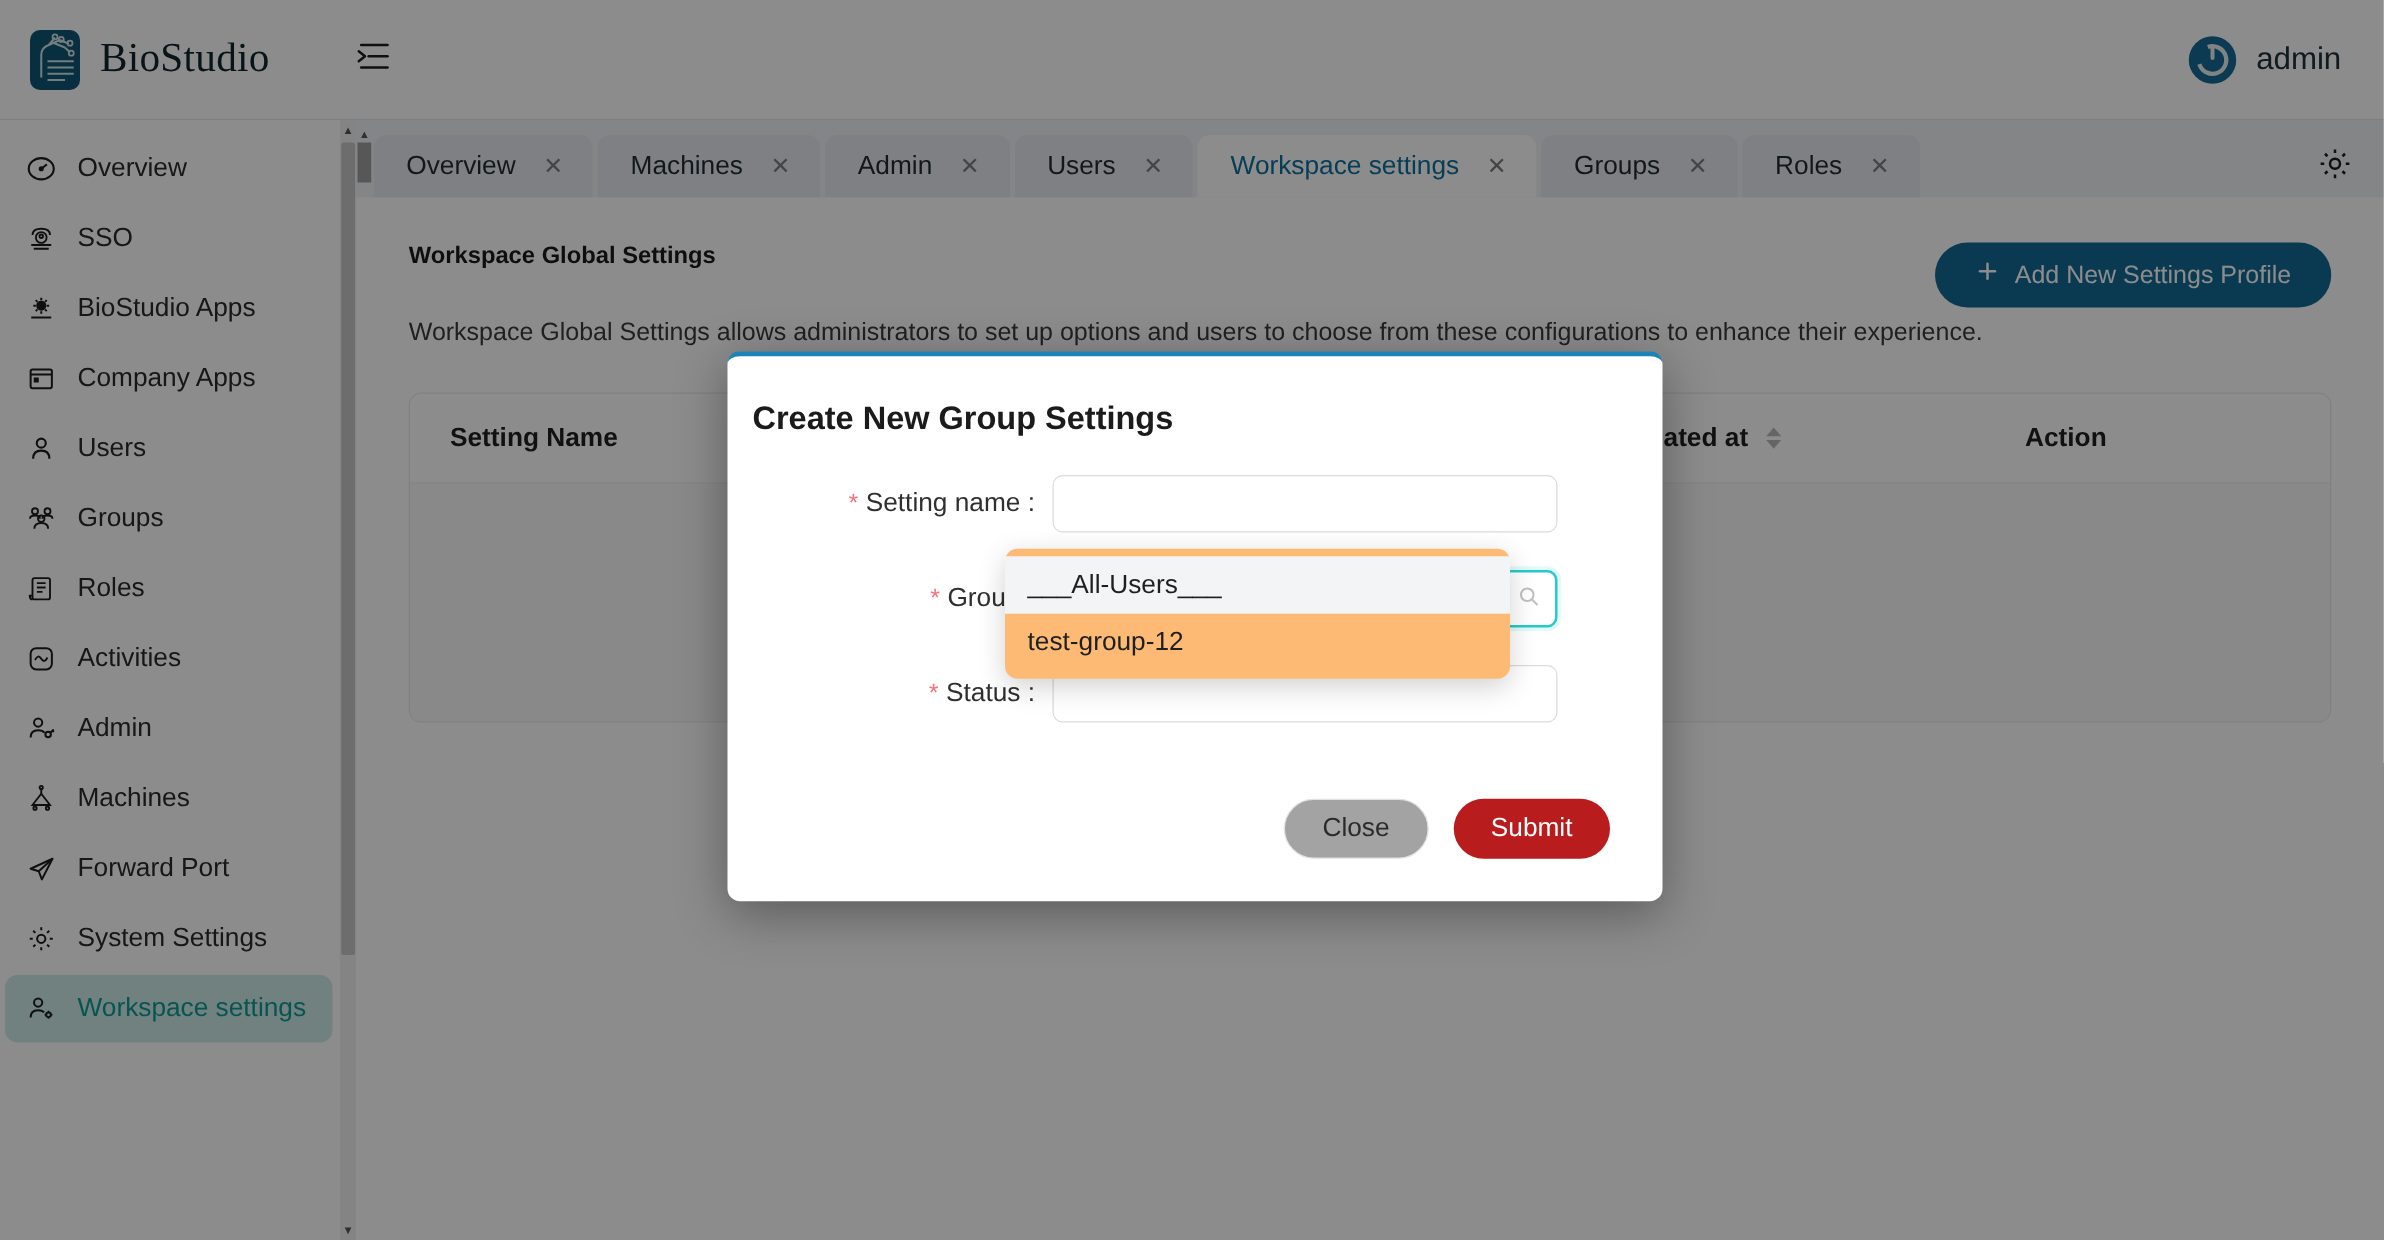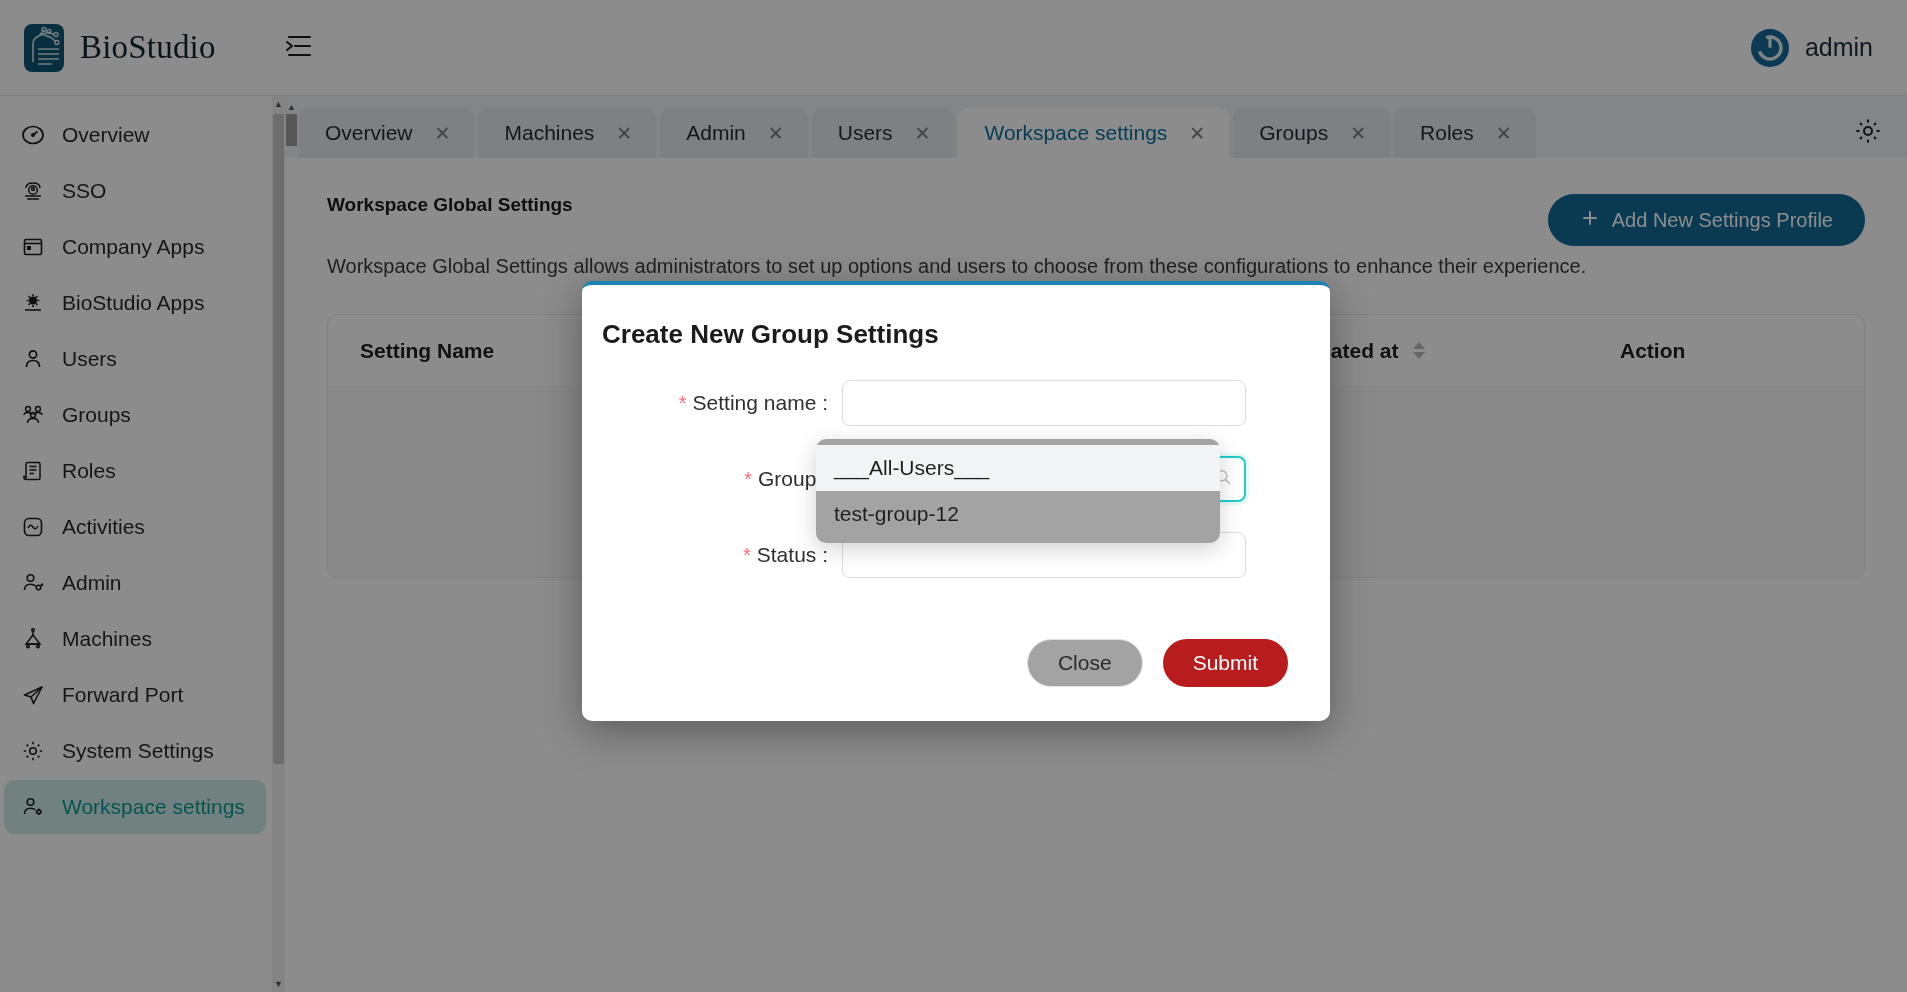--- a/index.html
+++ b/index.html
@@ -165,22 +165,22 @@
   .field.focused { border: 2px solid #23ccca; box-shadow: 0 0 0 3px rgba(35,204,202,.12); }
   .field.combobox { position: relative; display: flex; align-items: center; padding: 0 12px; }
   .caret {
     width: 1px; height: 22px; background: #222; margin-left: 4px;
     animation: blink 1s step-end infinite;
   }
   @keyframes blink { 50% { opacity: 0; } }
   .search-ic { position: absolute; right: 12px; color: #bfbfbf; }
 
   .dropdown {
-    position: absolute; left: 234px; top: 154px;
-    width: 404px; background: #a3a3a3; border-radius: 10px;
+    position: absolute; left: 222px; top: 154px;
+    width: 404px; background: #fdba74; border-radius: 10px;
     box-shadow: 0 6px 22px rgba(0,0,0,.18); padding: 6px 0; z-index: 60;
   }
   .dd-item { height: 46px; display: flex; align-items: center;
              padding: 0 18px; font-size: 21px; color: #1f1f1f; cursor: pointer; }
   .dd-item.hl { background: #f3f4f5; }
 
   .modal-actions {
     position: absolute; right: 42px; bottom: 34px;
     display: flex; align-items: center; gap: 20px;
   }
@@ -267,38 +267,38 @@
           <circle cx="12" cy="10" r="1.4"></circle>
         <path d="M4 17 H20 M6 20 H18"></path>
       </svg>
     </span>
     <span class="lbl">SSO</span>
   </div>
 
   <div class="nav-item">
     <span class="ic">
       <svg width="24" height="24" viewBox="0 0 24 24" fill="none" stroke="#1d1d1d" stroke-width="1.6">
-        <rect x="3.5" y="4.5" width="17" height="15" rx="1.5"></rect>
-        <path d="M3.5 8.5 H20.5"></path>
-          <rect x="6" y="11" width="4" height="4" fill="#1d1d1d" stroke="none"></rect>
-      </svg>
-    </span>
-    <span class="lbl">Company Apps</span>
-  </div>
-
-  <div class="nav-item">
-    <span class="ic">
-      <svg width="24" height="24" viewBox="0 0 24 24" fill="none" stroke="#1d1d1d" stroke-width="1.6">
         <circle cx="12" cy="9.5" r="3.2" fill="#1d1d1d"></circle>
         <path d="M12 3.2 v2 M12 14 v2 M5.7 9.5 h2 M16.3 9.5 h2
                  M7.6 5.1 l1.4 1.4 M15 12.5 l1.4 1.4 M16.4 5.1 l-1.4 1.4 M9 12.5 l-1.4 1.4"></path>
         <path d="M4 19 H20"></path>
       </svg>
     </span>
     <span class="lbl">BioStudio Apps</span>
+  </div>
+
+  <div class="nav-item">
+    <span class="ic">
+      <svg width="24" height="24" viewBox="0 0 24 24" fill="none" stroke="#1d1d1d" stroke-width="1.6">
+        <rect x="3.5" y="4.5" width="17" height="15" rx="1.5"></rect>
+        <path d="M3.5 8.5 H20.5"></path>
+          <rect x="6" y="11" width="4" height="4" fill="#1d1d1d" stroke="none"></rect>
+      </svg>
+    </span>
+    <span class="lbl">Company Apps</span>
   </div>
 
   <div class="nav-item">
     <span class="ic">
       <svg width="24" height="24" viewBox="0 0 24 24" fill="none" stroke="#1d1d1d" stroke-width="1.7">
         <circle cx="12" cy="7.5" r="3.6"></circle>
           <path d="M5.5 20 Q5.5 13.5 12 13.5 Q18.5 13.5 18.5 20"></path>
       </svg>
     </span>
     <span class="lbl">Users</span>

